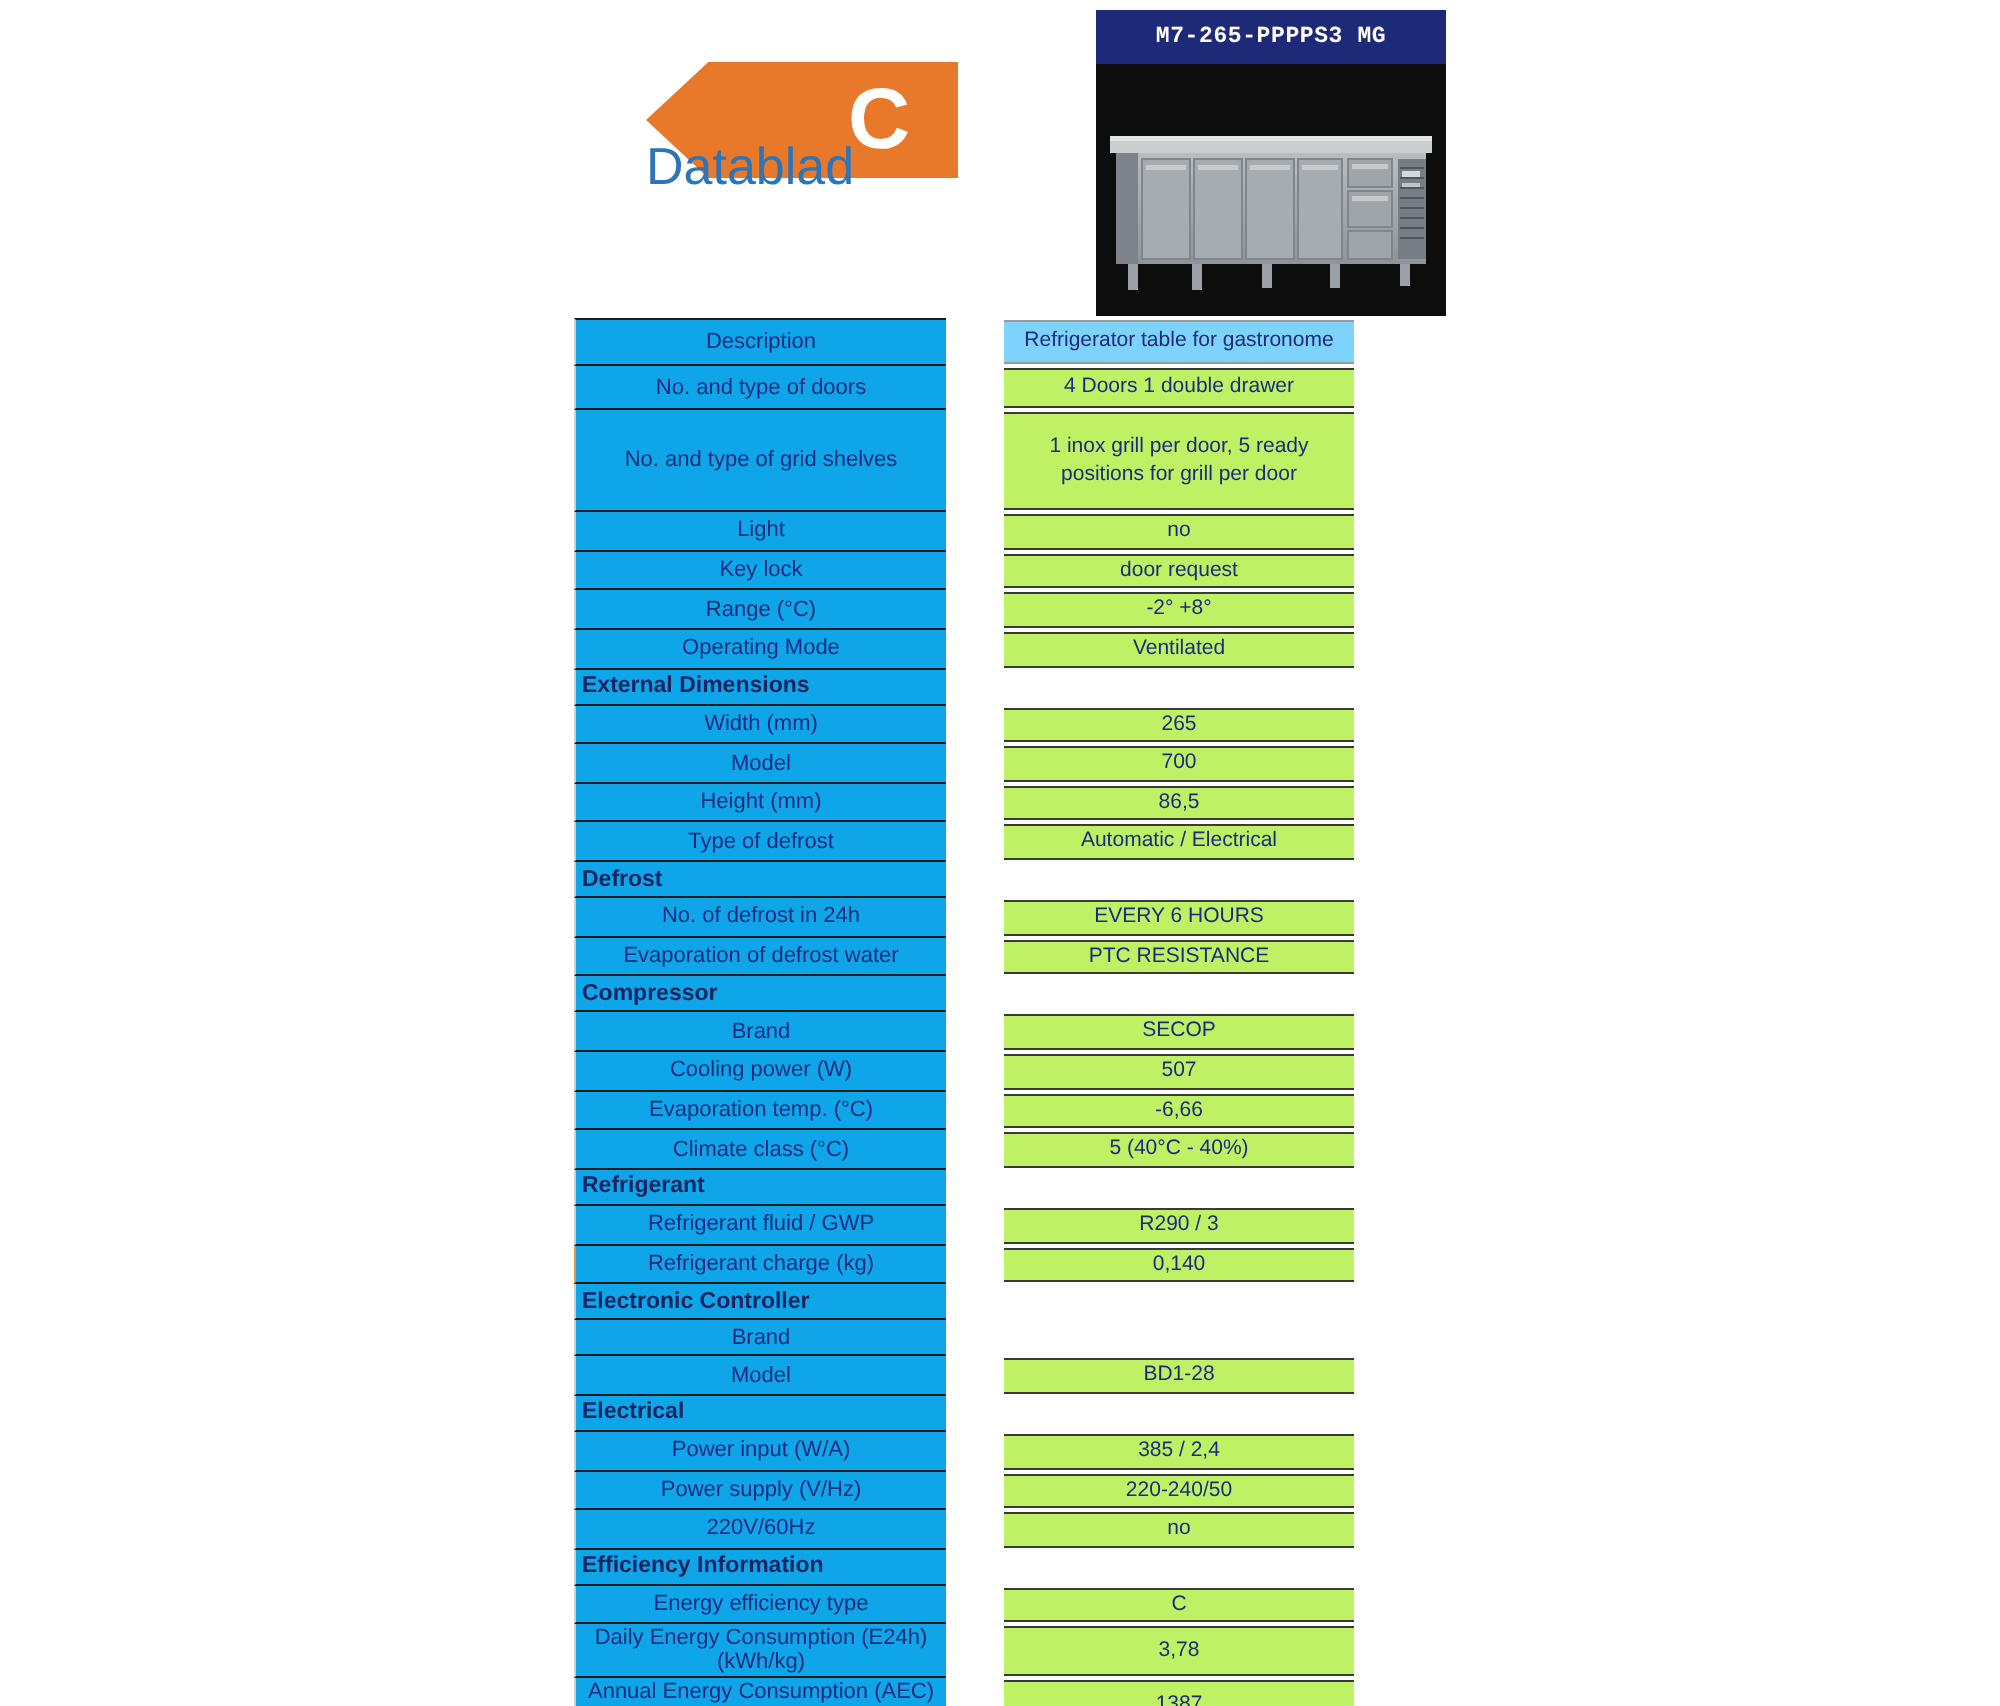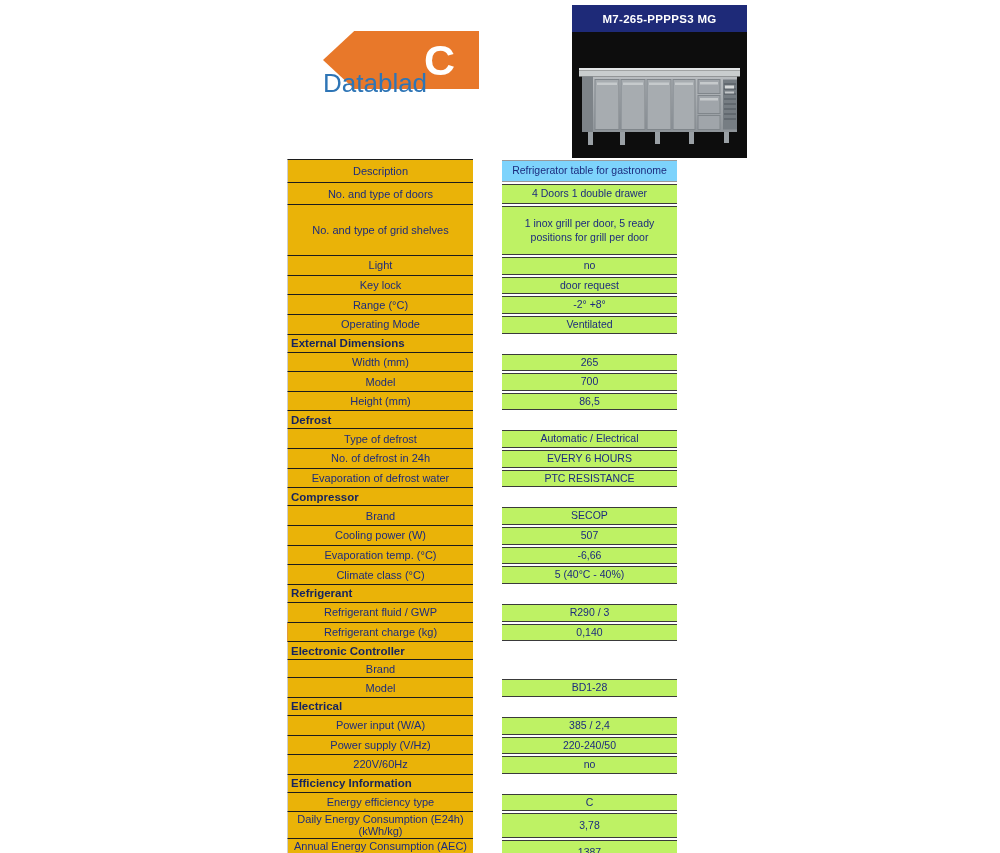--- a/index.html
+++ b/index.html
@@ -14,34 +14,34 @@
     display:flex;align-items:center;justify-content:flex-end;
     padding-right:24px;box-sizing:border-box;
   }
   .energy-letter{color:#ffffff;font-size:43px;font-weight:700;line-height:1;}
   .caption{
     position:absolute;left:323px;top:70px;width:156px;text-align:left;
     color:var(--caption-blue,#2e75b6);font-size:26px;line-height:1.05;
   }
 
   
-  .product{position:absolute;left:572px;top:5px;width:175px;}
+  .product{position:absolute;left:548px;top:5px;width:175px;font-family:Liberation Mono, monospace;}
   .product-header{
     height:27px;background:var(--header-navy,#1e2a78);color:#ffffff;
     font-weight:700;font-size:11.5px;letter-spacing:0.3px;
     display:flex;align-items:center;justify-content:center;
   }
   .product-photo{height:126px;background:#0d0d0d;}
   .product-photo svg{display:block;}
 
   
   .spec-table{position:absolute;left:287px;top:159px;width:436px;}
   .trow{display:flex;align-items:stretch;min-height:18px;}
   .lcell,.scell{
-    width:186px;box-sizing:border-box;background:#eab308;
+    width:186px;box-sizing:border-box;background:#0ea5e9;
     border-bottom:1.5px solid #1c1c1c;border-left:1px solid #cfcfcf;
     color:var(--text-navy,#1c2b7d);font-size:11px;display:flex;align-items:center;
   }
   .lcell{justify-content:center;text-align:center;padding:1px 4px;}
   .scell{font-weight:700;padding-left:3px;font-size:11.5px;color:#15235f;}
   .gutter{width:29px;}
   .vwrap{width:175px;display:flex;flex-direction:column;}
   .vcell{
     flex:1;margin:1px 0;box-sizing:border-box;background:#bef264;
     border-top:1.4px solid #3a3a3a;border-bottom:1.4px solid #3a3a3a;
@@ -210,34 +210,34 @@
     </div>
 
     <div class="trow r10">
       <div class="lcell">Height (mm)</div>
       <div class="gutter"></div>
       <div class="vwrap">
         <div class="vcell">86,5</div>
       </div>
     </div>
 
+    <div class="trow r12">
+      <div class="lcell">Type of defrost</div>
+      <div class="gutter"></div>
+      <div class="vwrap">
+        <div class="vcell">Automatic / Electrical</div>
+      </div>
+    </div>
+
     <div class="trow section r11">
       <div class="scell">Defrost</div>
       <div class="gutter"></div>
       <div class="vwrap"></div>
     </div>
 
-    <div class="trow r12">
-      <div class="lcell">Type of defrost</div>
-      <div class="gutter"></div>
-      <div class="vwrap">
-        <div class="vcell">Automatic / Electrical</div>
-      </div>
-    </div>
-
     <div class="trow r13">
       <div class="lcell">No. of defrost in 24h</div>
       <div class="gutter"></div>
       <div class="vwrap">
         <div class="vcell">EVERY 6 HOURS</div>
       </div>
     </div>
 
     <div class="trow r14">
       <div class="lcell">Evaporation of defrost water</div>

